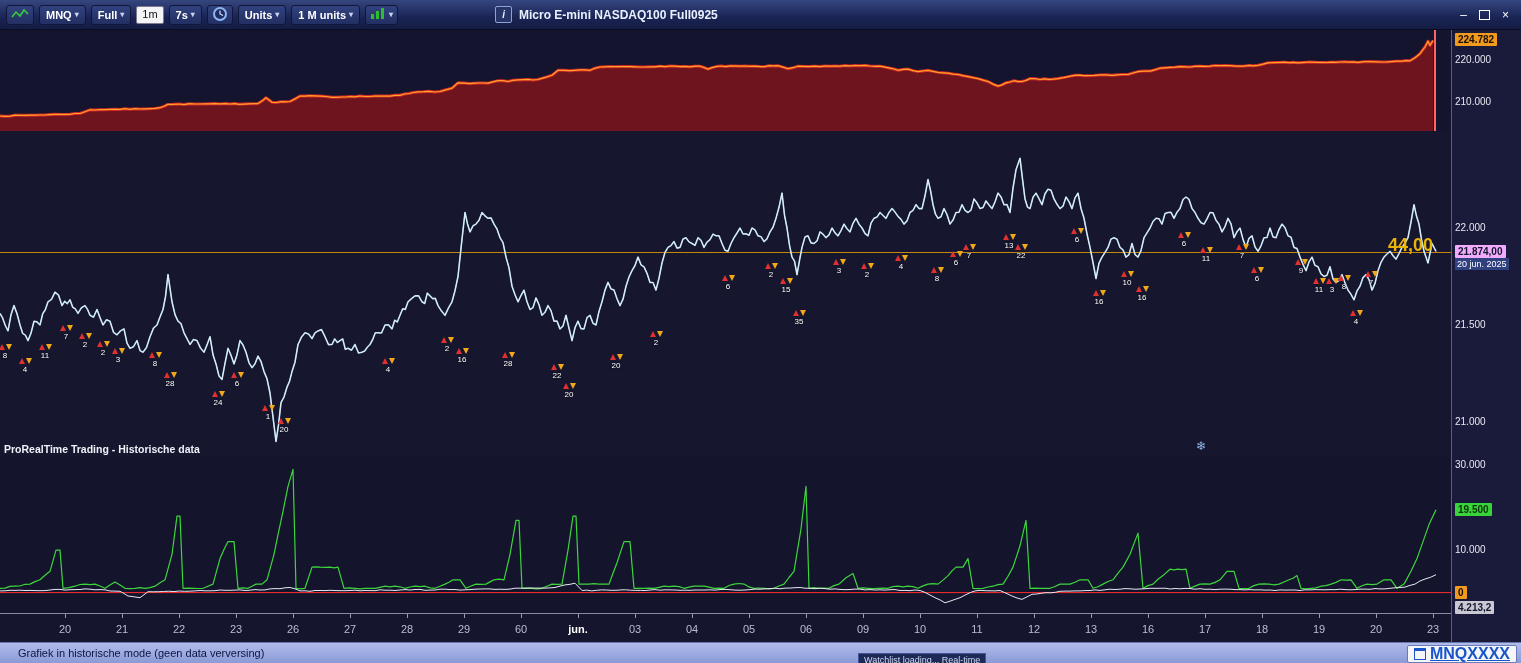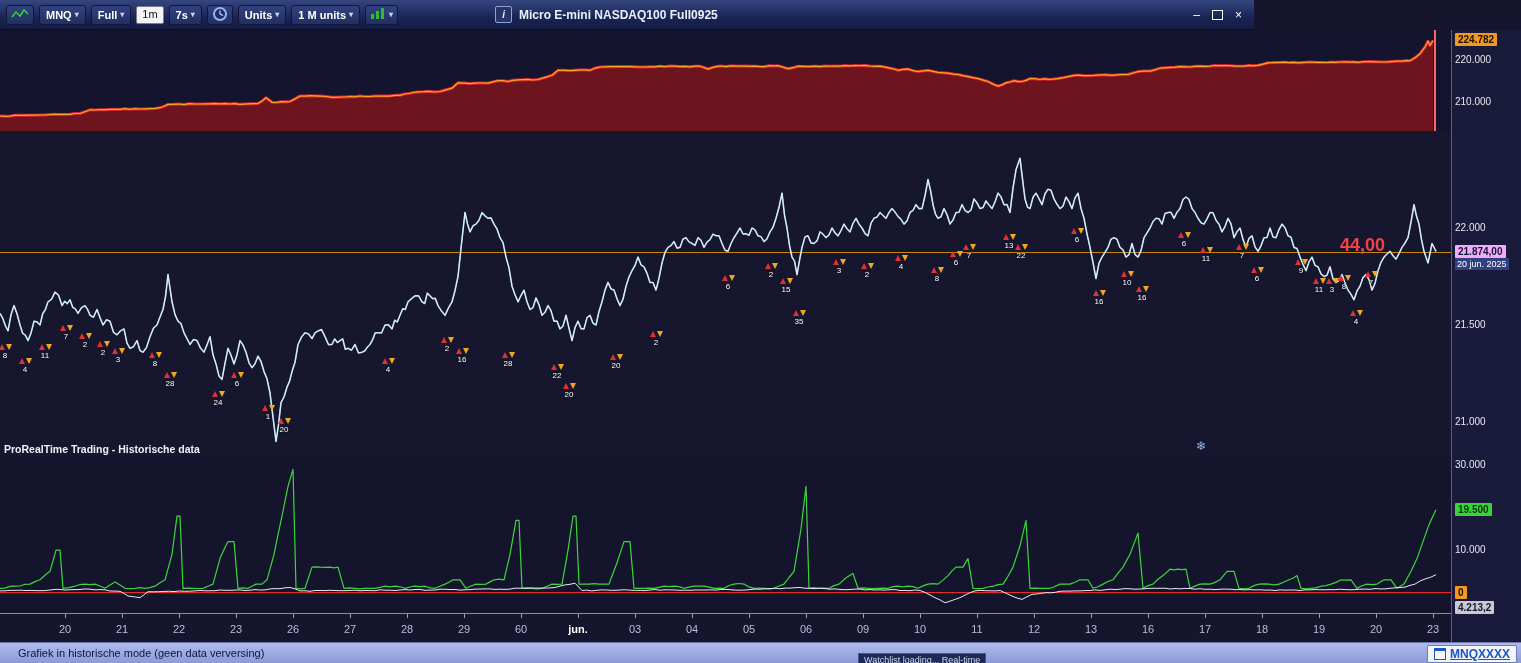--- a/index.html
+++ b/index.html
@@ -1,20 +1,20 @@
 <!DOCTYPE html>
 <html><head>
 <meta charset="utf-8">
 <style>
   html,body{margin:0;padding:0;background:#0a0a1c;}
   body{font-family:"Liberation Sans",sans-serif;}
   #app{position:relative;width:1521px;height:663px;background:#15152e;overflow:hidden;}
 
   
-  #titlebar{position:absolute;top:0;left:0;width:1254px;height:30px;box-sizing:border-box;
+  #titlebar{position:absolute;top:0;left:0;width:1521px;height:30px;box-sizing:border-box;
     background:linear-gradient(#35467f,#1a2454 60%,#141c44);border-bottom:1px solid #090e22;
     display:flex;align-items:center;gap:5px;padding:0 6px;}
   .tbtn{display:flex;align-items:center;gap:3px;height:20px;box-sizing:border-box;
     background:linear-gradient(#31427f,#232f62);border:1px solid #10173a;border-radius:3px;
     color:#fff;font-size:11px;font-weight:700;padding:2px 6px;cursor:pointer;}
   .tbtn.icon-only{padding:2px 4px;}
   .caret{font-size:8px;color:#c9d4f2;line-height:8px;}
   .input1m{height:18px;box-sizing:border-box;background:#f4f4f6;color:#111;border:1px solid #7b7b92;
     border-radius:2px;font-size:11px;padding:1px 5px;}
   #wintitle{display:flex;align-items:center;gap:7px;margin-left:92px;}
@@ -51,33 +51,33 @@
   #markers{position:absolute;inset:0;pointer-events:none;}
   .marker{position:absolute;width:18px;margin-left:-9px;text-align:center;z-index:5;}
   .marker .ic{display:flex;justify-content:center;gap:1px;height:7px;}
   .marker i{display:block;width:0;height:0;}
   .marker i.tu{border-left:3px solid transparent;border-right:3px solid transparent;border-bottom:6px solid #e03030;}
   .marker i.td{border-left:3px solid transparent;border-right:3px solid transparent;border-top:6px solid #f2a818;}
   .marker .num{display:block;font-size:8px;line-height:9px;color:#fff;text-shadow:0 0 2px #000;}
 
   .watermark{position:absolute;top:148px;left:612px;font-size:20px;letter-spacing:1px;color:rgba(140,150,175,0.45);font-weight:700;}
   .annotation{position:absolute;bottom:2px;left:4px;font-size:10.5px;color:#f0f2fa;font-weight:700;}
-  .bigprice{position:absolute;top:104px;left:1340px;font-size:18px;font-weight:700;color:#ef4444;z-index:6;}
+  .bigprice{position:absolute;top:104px;left:1388px;font-size:18px;font-weight:700;color:#eab308;z-index:6;}
   .frozen{position:absolute;top:308px;left:1196px;font-size:12px;color:#8fb8e8;}
   #ov-cursor{position:absolute;top:0;width:2px;height:101px;background:#ff6464;z-index:4;}
 
   
   #statusbar{position:absolute;top:642px;left:0;width:1521px;height:21px;box-sizing:border-box;
     background:linear-gradient(#b0bceb,#8b9ad6);border-top:1px solid #6a77ad;
     display:flex;align-items:center;font-size:11px;color:#0c1540;}
   #status-left{padding-left:18px;font-weight:400;}
   #mnq-box{position:absolute;right:4px;top:2px;height:16px;display:flex;align-items:center;gap:4px;
     background:#f4f6fc;border:1px solid #6a7ab8;border-radius:2px;padding:0 6px;cursor:pointer;}
   #mnq-box .wicon{width:10px;height:8px;border:1px solid #1a56c8;border-top:3px solid #1a56c8;display:inline-block;}
-  #mnq-box .lnk{color:#1a56c8;font-weight:700;text-decoration:underline;font-size:12px;}
+  #mnq-box .lnk{color:#1a56c8;font-weight:700;text-decoration:underline;font-size:16px;}
   #loading-tip{position:absolute;left:858px;top:10px;height:14px;max-width:190px;overflow:hidden;white-space:nowrap;
     background:#1d2a55;border:1px solid #44549a;color:#cfd8f2;font-size:9px;padding:0 5px;line-height:13px;}
 </style>
 </head>
 <body>
 
 <div id="app">
 
   <div id="titlebar">
     <button class="tbtn icon-only">

